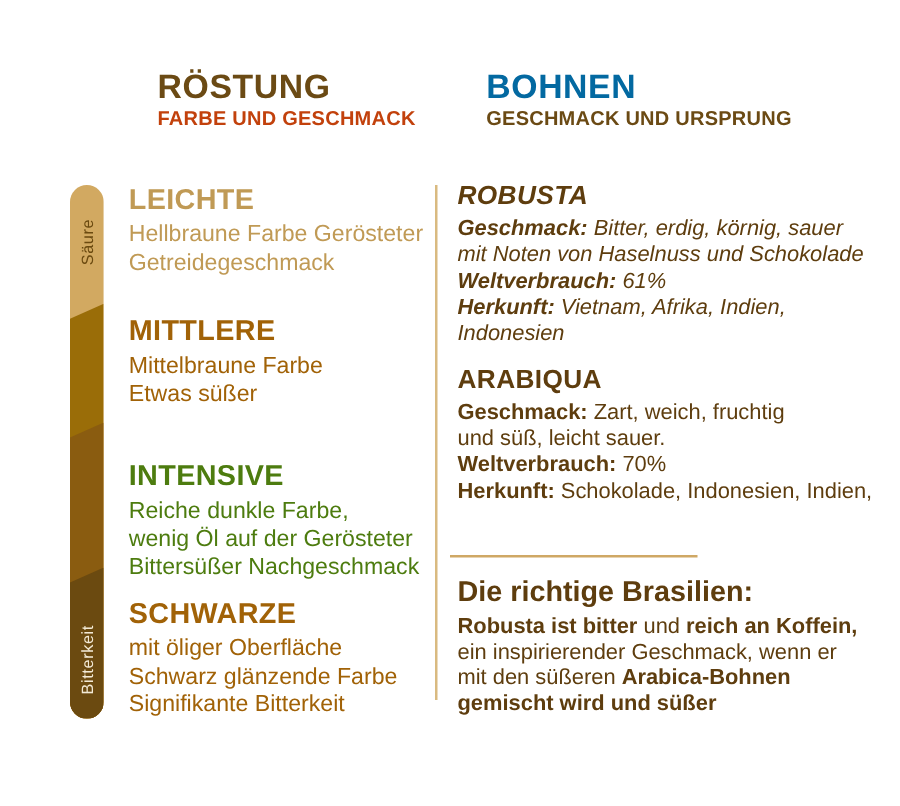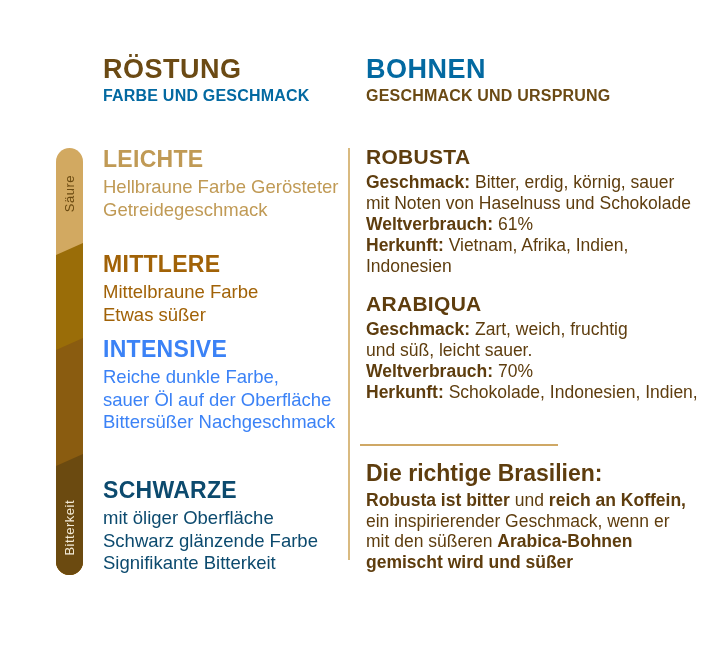--- a/index.html
+++ b/index.html
@@ -4,21 +4,21 @@
 <style>
   html, body { margin:0; padding:0; }
   body {
     width:720px; height:645px; background:#ffffff;
     font-family:"Liberation Sans", sans-serif;
     position:relative; overflow:hidden;
   }
   .abs { position:absolute; }
 
   
-  .col-header { line-height:1; }
+  .col-header { line-height:1;margin-left:23px; }
   .col-title  { font-size:27px; font-weight:700; letter-spacing:0.5px; line-height:30px; }
   .col-sub    { font-size:16px; font-weight:700; letter-spacing:0.2px; line-height:18px; margin-top:3px; }
 
   
   #scale-bar {
     left:56px; top:148px; width:27px; height:427px;
     border-radius:14px; overflow:hidden;
   }
   .seg { position:absolute; left:0; width:100%; bottom:0; }
   .seg1 { top:0; }
@@ -53,21 +53,21 @@
   
   #mix { left:366px; top:460px; white-space:nowrap; }
   .mix-heading { font-size:23px; font-weight:700; line-height:26px; margin-bottom:4px; }
   .mix-line    { font-size:17.5px; line-height:20.5px; }
 </style>
 </head>
 <body style="background: rgb(255, 255, 255);">
 
 <div class="abs col-header" style="left:103px; top:54px;">
   <div class="col-title" style="color: rgb(107, 74, 20);">RÖSTUNG</div>
-  <div class="col-sub" style="color: #0369a1;">FARBE UND GESCHMACK</div>
+  <div class="col-sub" style="color: #c2410c;">FARBE UND GESCHMACK</div>
 </div>
 
 <div class="abs col-header" style="left:366px; top:54px;">
   <div class="col-title" style="color: #0369a1;">BOHNEN</div>
   <div class="col-sub" style="color: rgb(107, 74, 20);">GESCHMACK UND URSPRUNG</div>
 </div>
 
 <div id="scale-bar" class="abs">
   <div class="seg seg1" style="background-color: rgb(210, 169, 97);"></div>
   <div class="seg seg2" style="background-color: rgb(154, 109, 8);"></div>
@@ -86,38 +86,38 @@
   <div class="l-line">Hellbraune Farbe Gerösteter</div>
   <div class="l-line">Getreidegeschmack</div>
 </div>
 
 <div class="l-section" style="top: 252px; color: #a16207;">
   <div class="l-heading">MITTLERE</div>
   <div class="l-line">Mittelbraune Farbe</div>
   <div class="l-line">Etwas süßer</div>
 </div>
 
-<div class="l-section" style="top: 337px; color: #3b82f6;">
+<div class="l-section" style="top: 368px; color: #4d7c0f;">
   <div class="l-heading">INTENSIVE</div>
   <div class="l-line">Reiche dunkle Farbe,</div>
-  <div class="l-line">sauer Öl auf der Oberfläche</div>
+  <div class="l-line">wenig Öl auf der Gerösteter</div>
   <div class="l-line">Bittersüßer Nachgeschmack</div>
 </div>
 
-<div class="l-section" style="top: 478px; color: #0c4a6e;">
+<div class="l-section" style="top: 478px; color: #a16207;">
   <div class="l-heading">SCHWARZE</div>
   <div class="l-line">mit öliger Oberfläche</div>
   <div class="l-line">Schwarz glänzende Farbe</div>
   <div class="l-line">Signifikante Bitterkeit</div>
 </div>
 
 <div id="v-divider" class="abs" style="background-color: rgb(217, 186, 128);"></div>
 <div id="h-divider" class="abs" style="background-color: rgb(207, 168, 101);"></div>
 
-<div class="r-section" style="top: 145px; color: rgb(94, 61, 14);">
+<div class="r-section" style="top: 145px; color: rgb(94, 61, 14); font-style: italic;">
   <div class="r-heading">ROBUSTA</div>
   <div class="r-line"><b>Geschmack: </b><span>Bitter, erdig, körnig, sauer</span></div>
   <div class="r-line"><span>mit Noten von Haselnuss und Schokolade</span></div>
   <div class="r-line"><b>Weltverbrauch: </b><span>61%</span></div>
   <div class="r-line"><b>Herkunft: </b><span>Vietnam, Afrika, Indien,</span></div>
   <div class="r-line"><span>Indonesien</span></div>
 </div>
 
 <div class="r-section" style="top: 292px; color: rgb(94, 61, 14);">
   <div class="r-heading">ARABIQUA</div>

